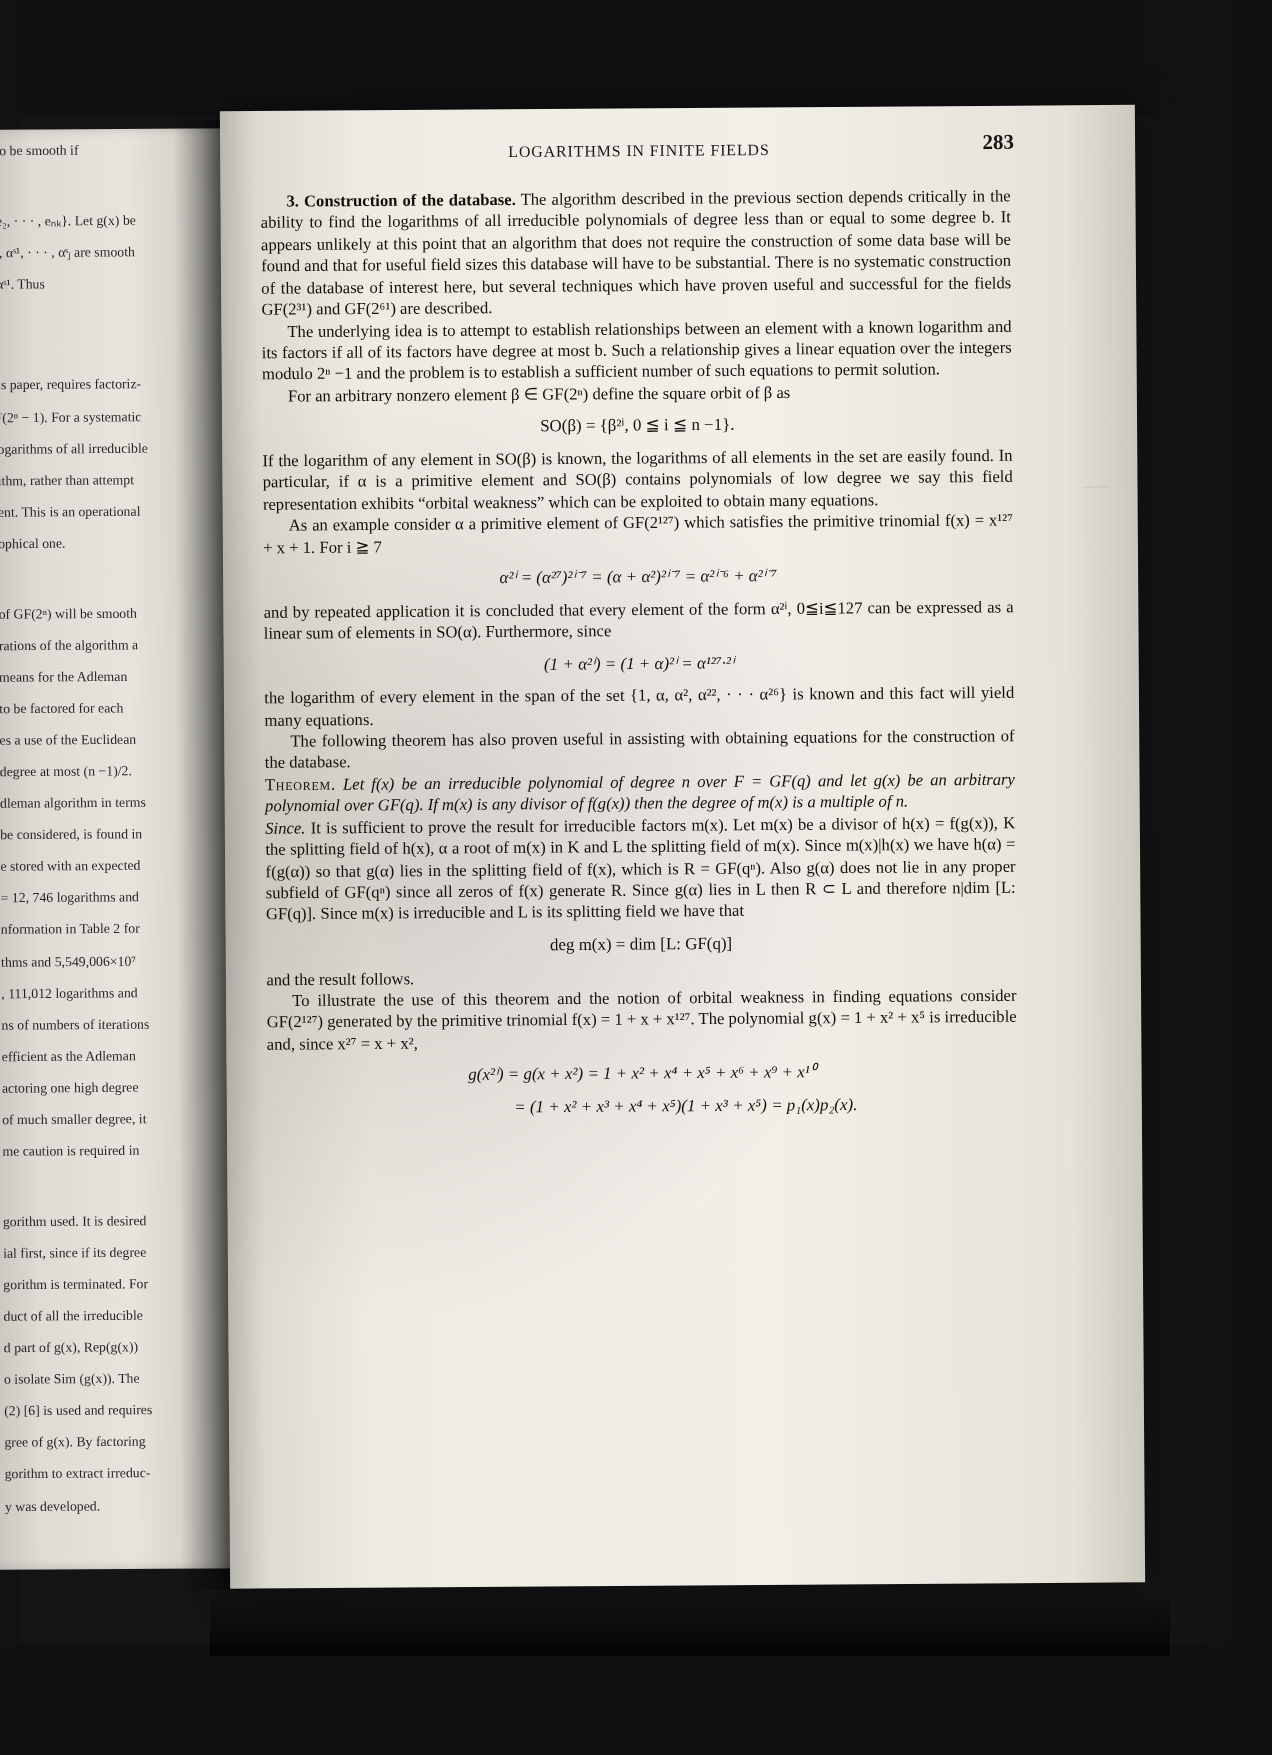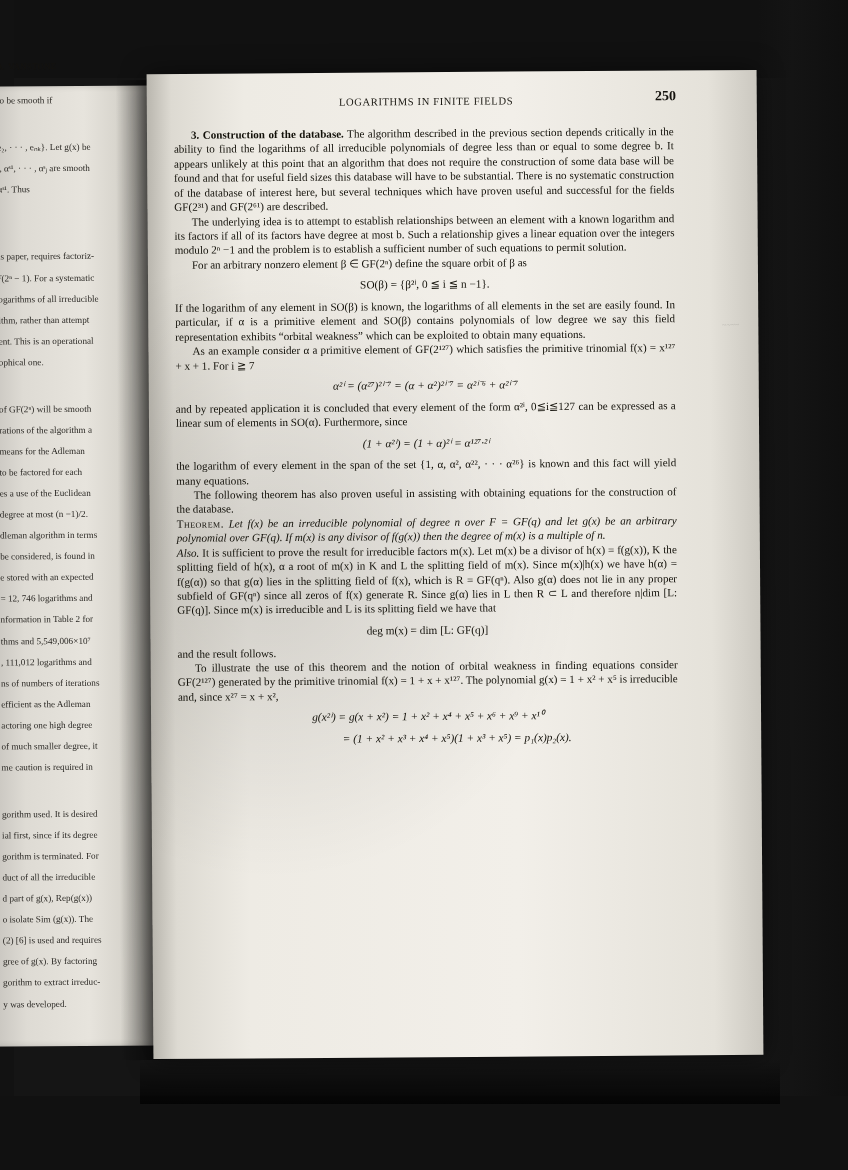--- a/index.html
+++ b/index.html
@@ -214,21 +214,21 @@
     <p>d part of g(x), Rep(g(x))</p>
     <p>o isolate Sim (g(x)). The</p>
     <p>(2) [6] is used and requires</p>
     <p>gree of g(x). By factoring</p>
     <p>gorithm to extract irreduc-</p>
     <p>y was developed.</p>
   </div>
 
   <div class="run-head">
     <span class="rh-title">LOGARITHMS IN FINITE FIELDS</span>
-    <span class="folio">250</span>
+    <span class="folio">283</span>
   </div>
 
   <div class="main-col" style="top:126px;">
     <p>
       <span class="sec-head">3.</span>
       <span class="sec-head">Construction of the database.</span>
       <span>The algorithm described in the previous section depends critically in the ability to find the logarithms of all irreducible polynomials of degree less than or equal to some degree b. It appears unlikely at this point that an algorithm that does not require the construction of some data base will be found and that for useful field sizes this database will have to be substantial. There is no systematic construction of the database of interest here, but several techniques which have proven useful and successful for the fields GF(2³¹) and GF(2⁶¹) are described.</span>
     </p>
     <p>The underlying idea is to attempt to establish relationships between an element with a known logarithm and its factors if all of its factors have degree at most b. Such a relationship gives a linear equation over the integers modulo 2ⁿ −1 and the problem is to establish a sufficient number of such equations to permit solution.</p>
     <p>For an arbitrary nonzero element β ∈ GF(2ⁿ) define the square orbit of β as</p>
@@ -238,21 +238,21 @@
     <div class="eq">α²ⁱ = (α²⁷)²ⁱ⁻⁷ = (α + α²)²ⁱ⁻⁷ = α²ⁱ⁻⁶ + α²ⁱ⁻⁷</div>
     <p class="noind">and by repeated application it is concluded that every element of the form α²ⁱ, 0≦i≦127 can be expressed as a linear sum of elements in SO(α). Furthermore, since</p>
     <div class="eq">(1 + α²ⁱ) = (1 + α)²ⁱ = α¹²⁷·²ⁱ</div>
     <p class="noind">the logarithm of every element in the span of the set {1, α, α², α²², · · · α²⁶} is known and this fact will yield many equations.</p>
     <p>The following theorem has also proven useful in assisting with obtaining equations for the construction of the database.</p>
     <p class="noind">
       <span class="thm-label">Theorem.</span>
       <span class="ital">Let f(x) be an irreducible polynomial of degree n over F = GF(q) and let g(x) be an arbitrary polynomial over GF(q). If m(x) is any divisor of f(g(x)) then the degree of m(x) is a multiple of n.</span>
     </p>
     <p class="noind">
-      <span class="ital">Also.</span>
+      <span class="ital">Since.</span>
       <span>It is sufficient to prove the result for irreducible factors m(x). Let m(x) be a divisor of h(x) = f(g(x)), K the splitting field of h(x), α a root of m(x) in K and L the splitting field of m(x). Since m(x)|h(x) we have h(α) = f(g(α)) so that g(α) lies in the splitting field of f(x), which is R = GF(qⁿ). Also g(α) does not lie in any proper subfield of GF(qⁿ) since all zeros of f(x) generate R. Since g(α) lies in L then R ⊂ L and therefore n|dim [L: GF(q)]. Since m(x) is irreducible and L is its splitting field we have that</span>
     </p>
     <div class="eq ni">deg m(x) = dim [L: GF(q)]</div>
     <p class="noind">and the result follows.</p>
     <p>To illustrate the use of this theorem and the notion of orbital weakness in finding equations consider GF(2¹²⁷) generated by the primitive trinomial f(x) = 1 + x + x¹²⁷. The polynomial g(x) = 1 + x² + x⁵ is irreducible and, since x²⁷ = x + x²,</p>
     <div class="eq">g(x²ⁱ) = g(x + x²) = 1 + x² + x⁴ + x⁵ + x⁶ + x⁹ + x¹⁰</div>
     <div class="eq" style="margin-left:58px;">= (1 + x² + x³ + x⁴ + x⁵)(1 + x³ + x⁵) = p₁(x)p₂(x).</div>
   </div>
 
   <div class="margin-smudge ghost-text">~~~~</div>

